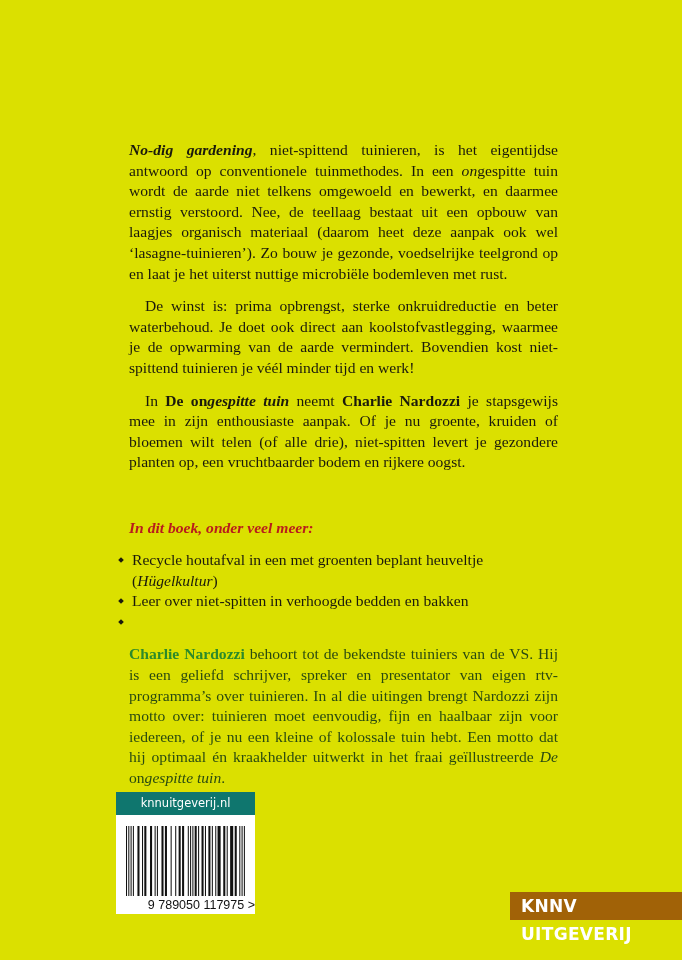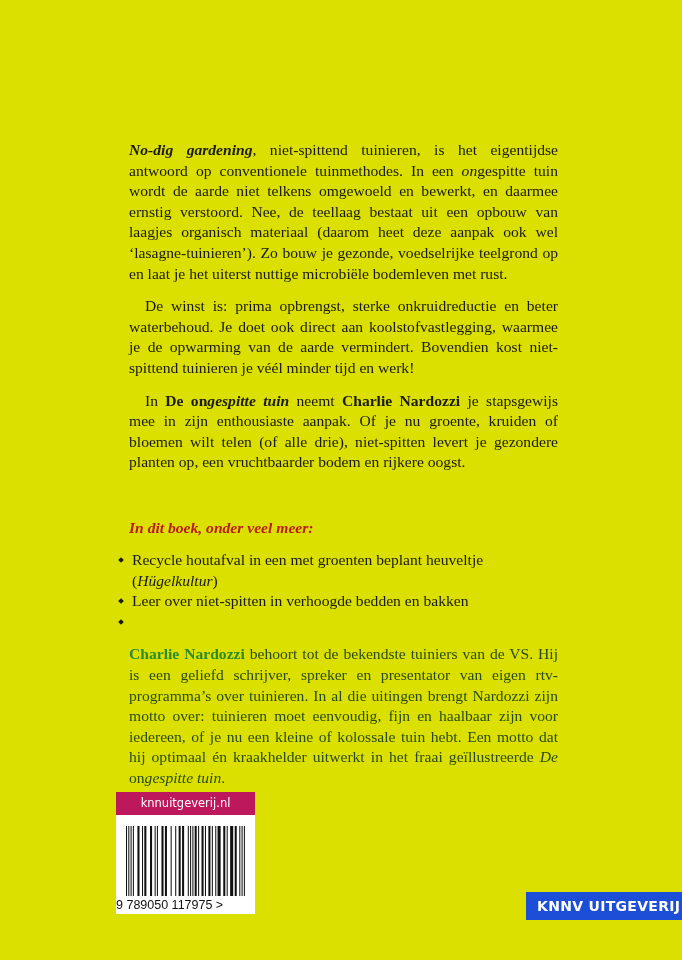--- a/index.html
+++ b/index.html
@@ -38,40 +38,40 @@
   }
   .bio { color: #2a4a10; }
   .bio .bio-name { color: #2c8a2a; font-weight: bold; }
 
   .barcode-box {
     position: absolute; left: 116px; top: 792px;
     width: 139px; height: 122px;
     background: #ffffff;
   }
   .barcode-header {
-    height: 23px; background: #be185d;
+    height: 23px; background: #0f766e;
     color: #ffffff;
     font-family: "DejaVu Sans", "Liberation Sans", sans-serif;
     font-size: 11.5px; line-height: 23px; text-align: center;
   }
   .barcode-bars {
     position: absolute; left: 10px; top: 34px; width: 119px; height: 70px;
   }
   .barcode-digits {
     position: absolute; left: 0; bottom: 2px; width: 139px;
     font-family: "Liberation Sans", "DejaVu Sans", sans-serif;
-    font-size: 12.5px; color: #111; text-align: left;
+    font-size: 12.5px; color: #111; text-align: right;
   }
   .publisher-bar {
     position: absolute; left: 510px; top: 892px; right: 0; height: 28px;
-    background: #1d4ed8;
+    background: #a16207;
     color: #ffffff;
     font-family: "DejaVu Sans", "Liberation Sans", sans-serif;
-    font-size: 14px; font-weight: bold; letter-spacing: 0.3px;
-    line-height: 28px; padding-left: 11px; box-sizing: border-box; margin-left: 16px;
+    font-size: 17px; font-weight: bold; letter-spacing: 0.3px;
+    line-height: 28px; padding-left: 11px; box-sizing: border-box;
   }
 </style>
 </head>
 <body>
 
 <div class="column">
   <p><b><i>No-dig gardening</i></b><span>, niet-spittend tuinieren, is het eigentijdse antwoord op conventionele tuinmethodes. In een </span><i>on</i><span>gespitte tuin wordt de aarde niet telkens omgewoeld en bewerkt, en daarmee ernstig verstoord. Nee, de teellaag bestaat uit een opbouw van laagjes organisch materiaal (daarom heet deze aanpak ook wel ‘lasagne-tuinieren’). Zo bouw je gezonde, voed­selrijke teelgrond op en laat je het uiterst nuttige microbiële bodemleven met rust.</span></p>
   <p class="indent">De winst is: prima opbrengst, sterke onkruidreductie en beter waterbe­houd. Je doet ook direct aan koolstofvastlegging, waarmee je de opwar­ming van de aarde vermindert. Bovendien kost niet-spittend tuinieren je véél minder tijd en werk!</p>
   <p class="indent"><span>In </span><b><span>De on</span><i>gespitte tuin</i></b><span> neemt </span><b>Charlie Nardozzi</b><span> je stapsgewijs mee in zijn enthousiaste aanpak. Of je nu groente, kruiden of bloemen wilt telen (of alle drie), niet-spitten levert je gezondere planten op, een vruchtbaar­der bodem en rijkere oogst.</span></p>
 

